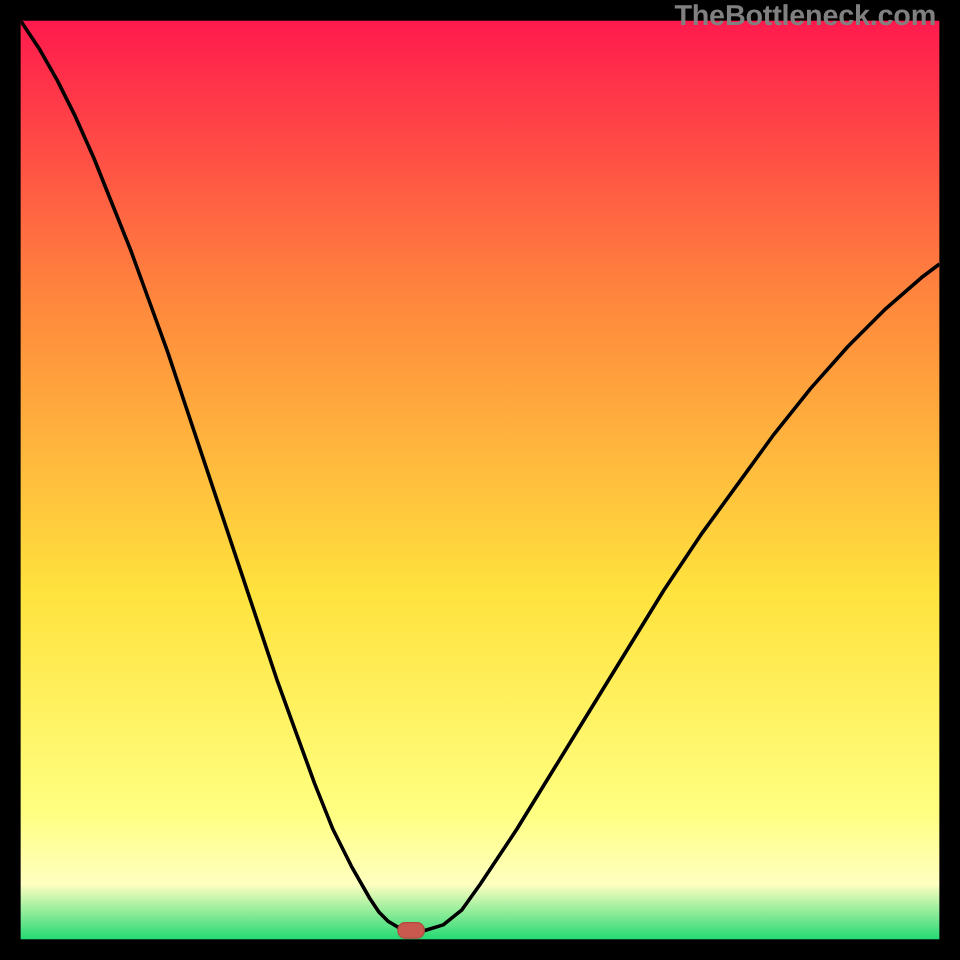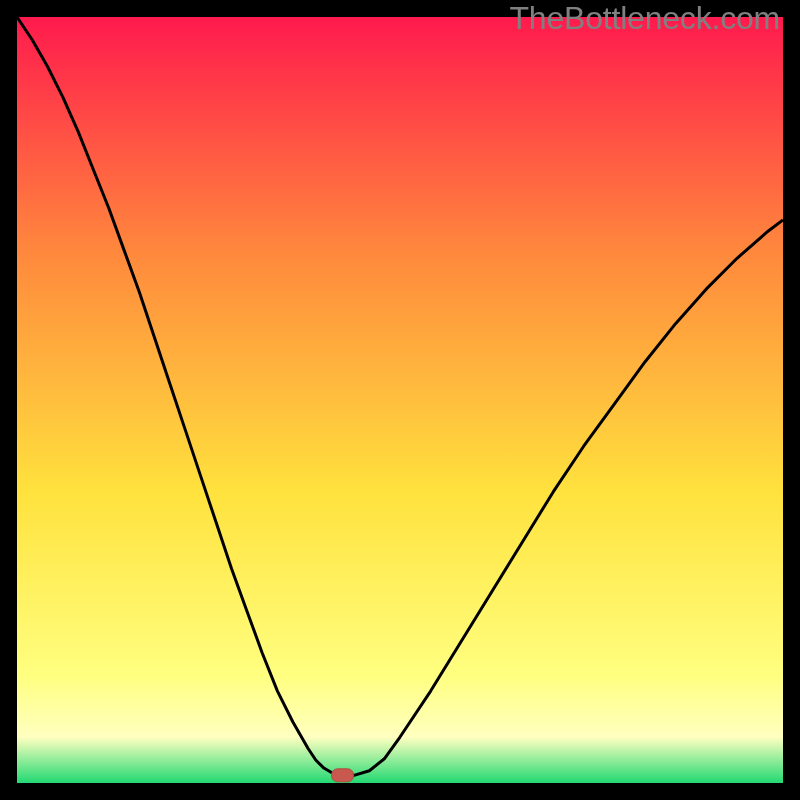--- a/index.html
+++ b/index.html
@@ -17,22 +17,22 @@
     top: 17px;
     width: 766px;
     height: 766px;
     background: #000;
   }
   .attribution {
     position: absolute;
     top: 0;
     right: 20px;
     color: #808080;
-    font-size: 32px;
-    font-weight: 400;
+    font-size: 24px;
+    font-weight: 700;
     letter-spacing: -0.2px;
   }
   svg.plot {
     position: absolute;
     left: 17px;
     top: 17px;
     width: 766px;
     height: 766px;
   }
 </style>

